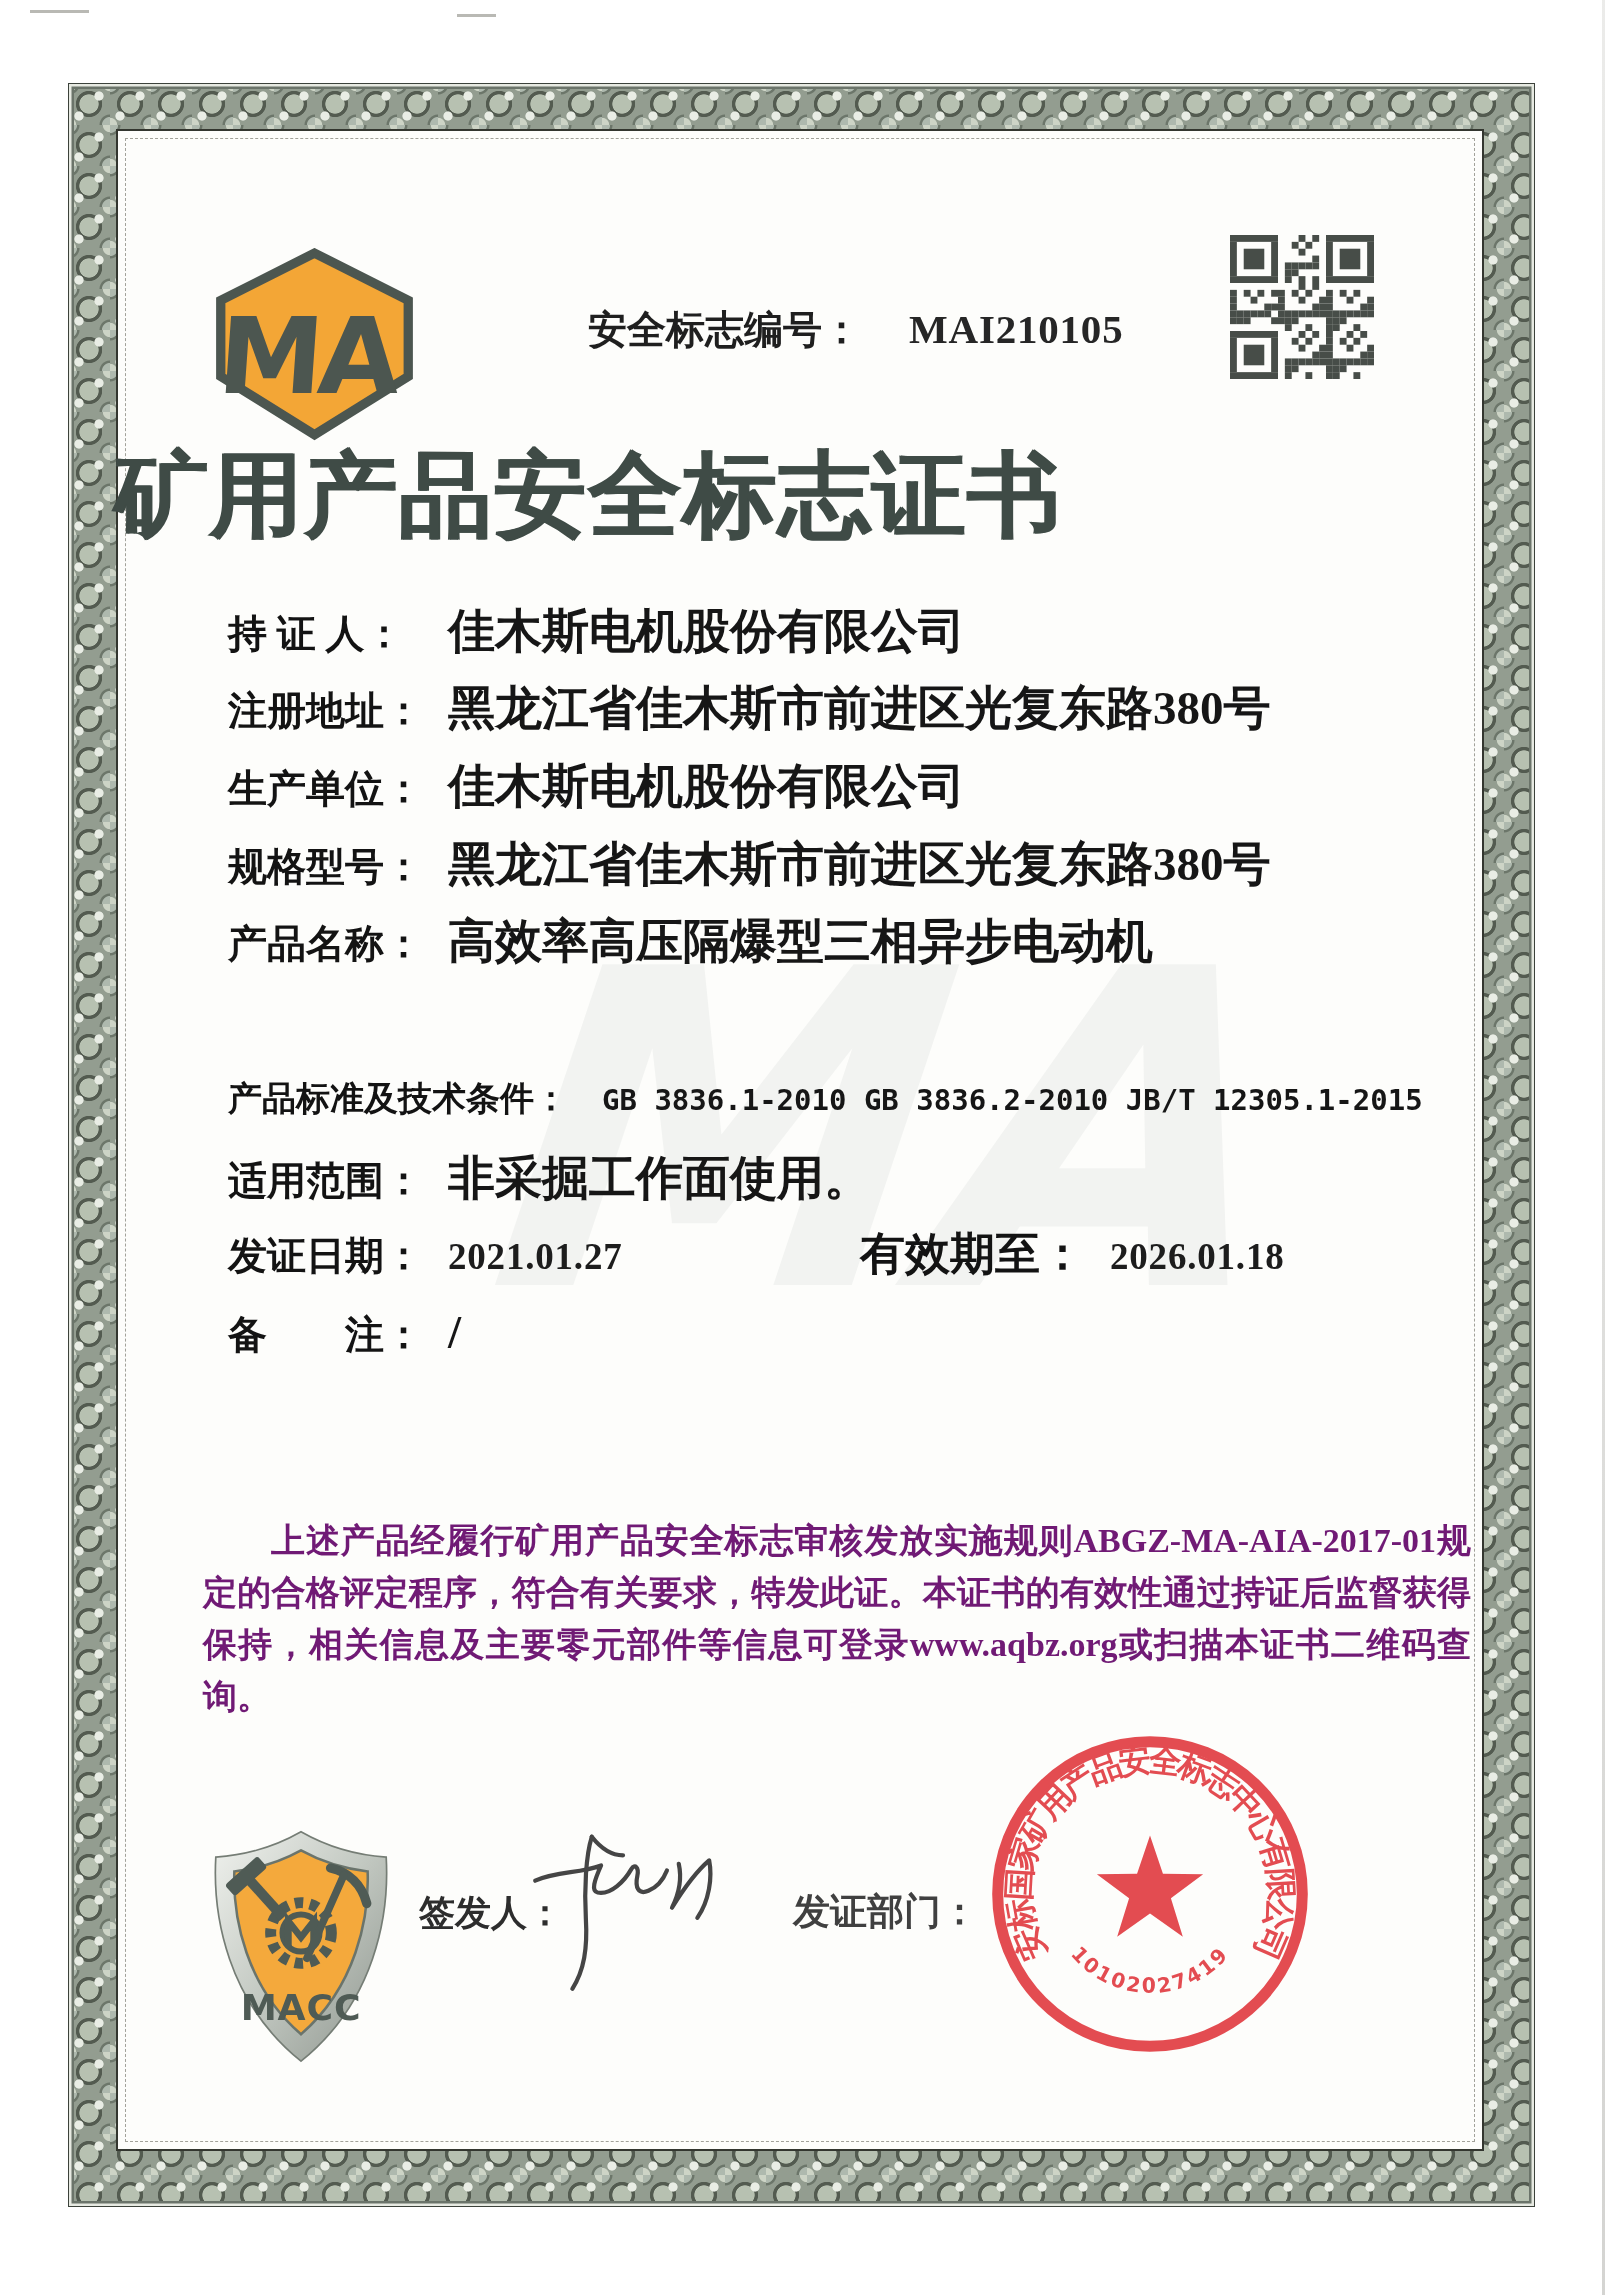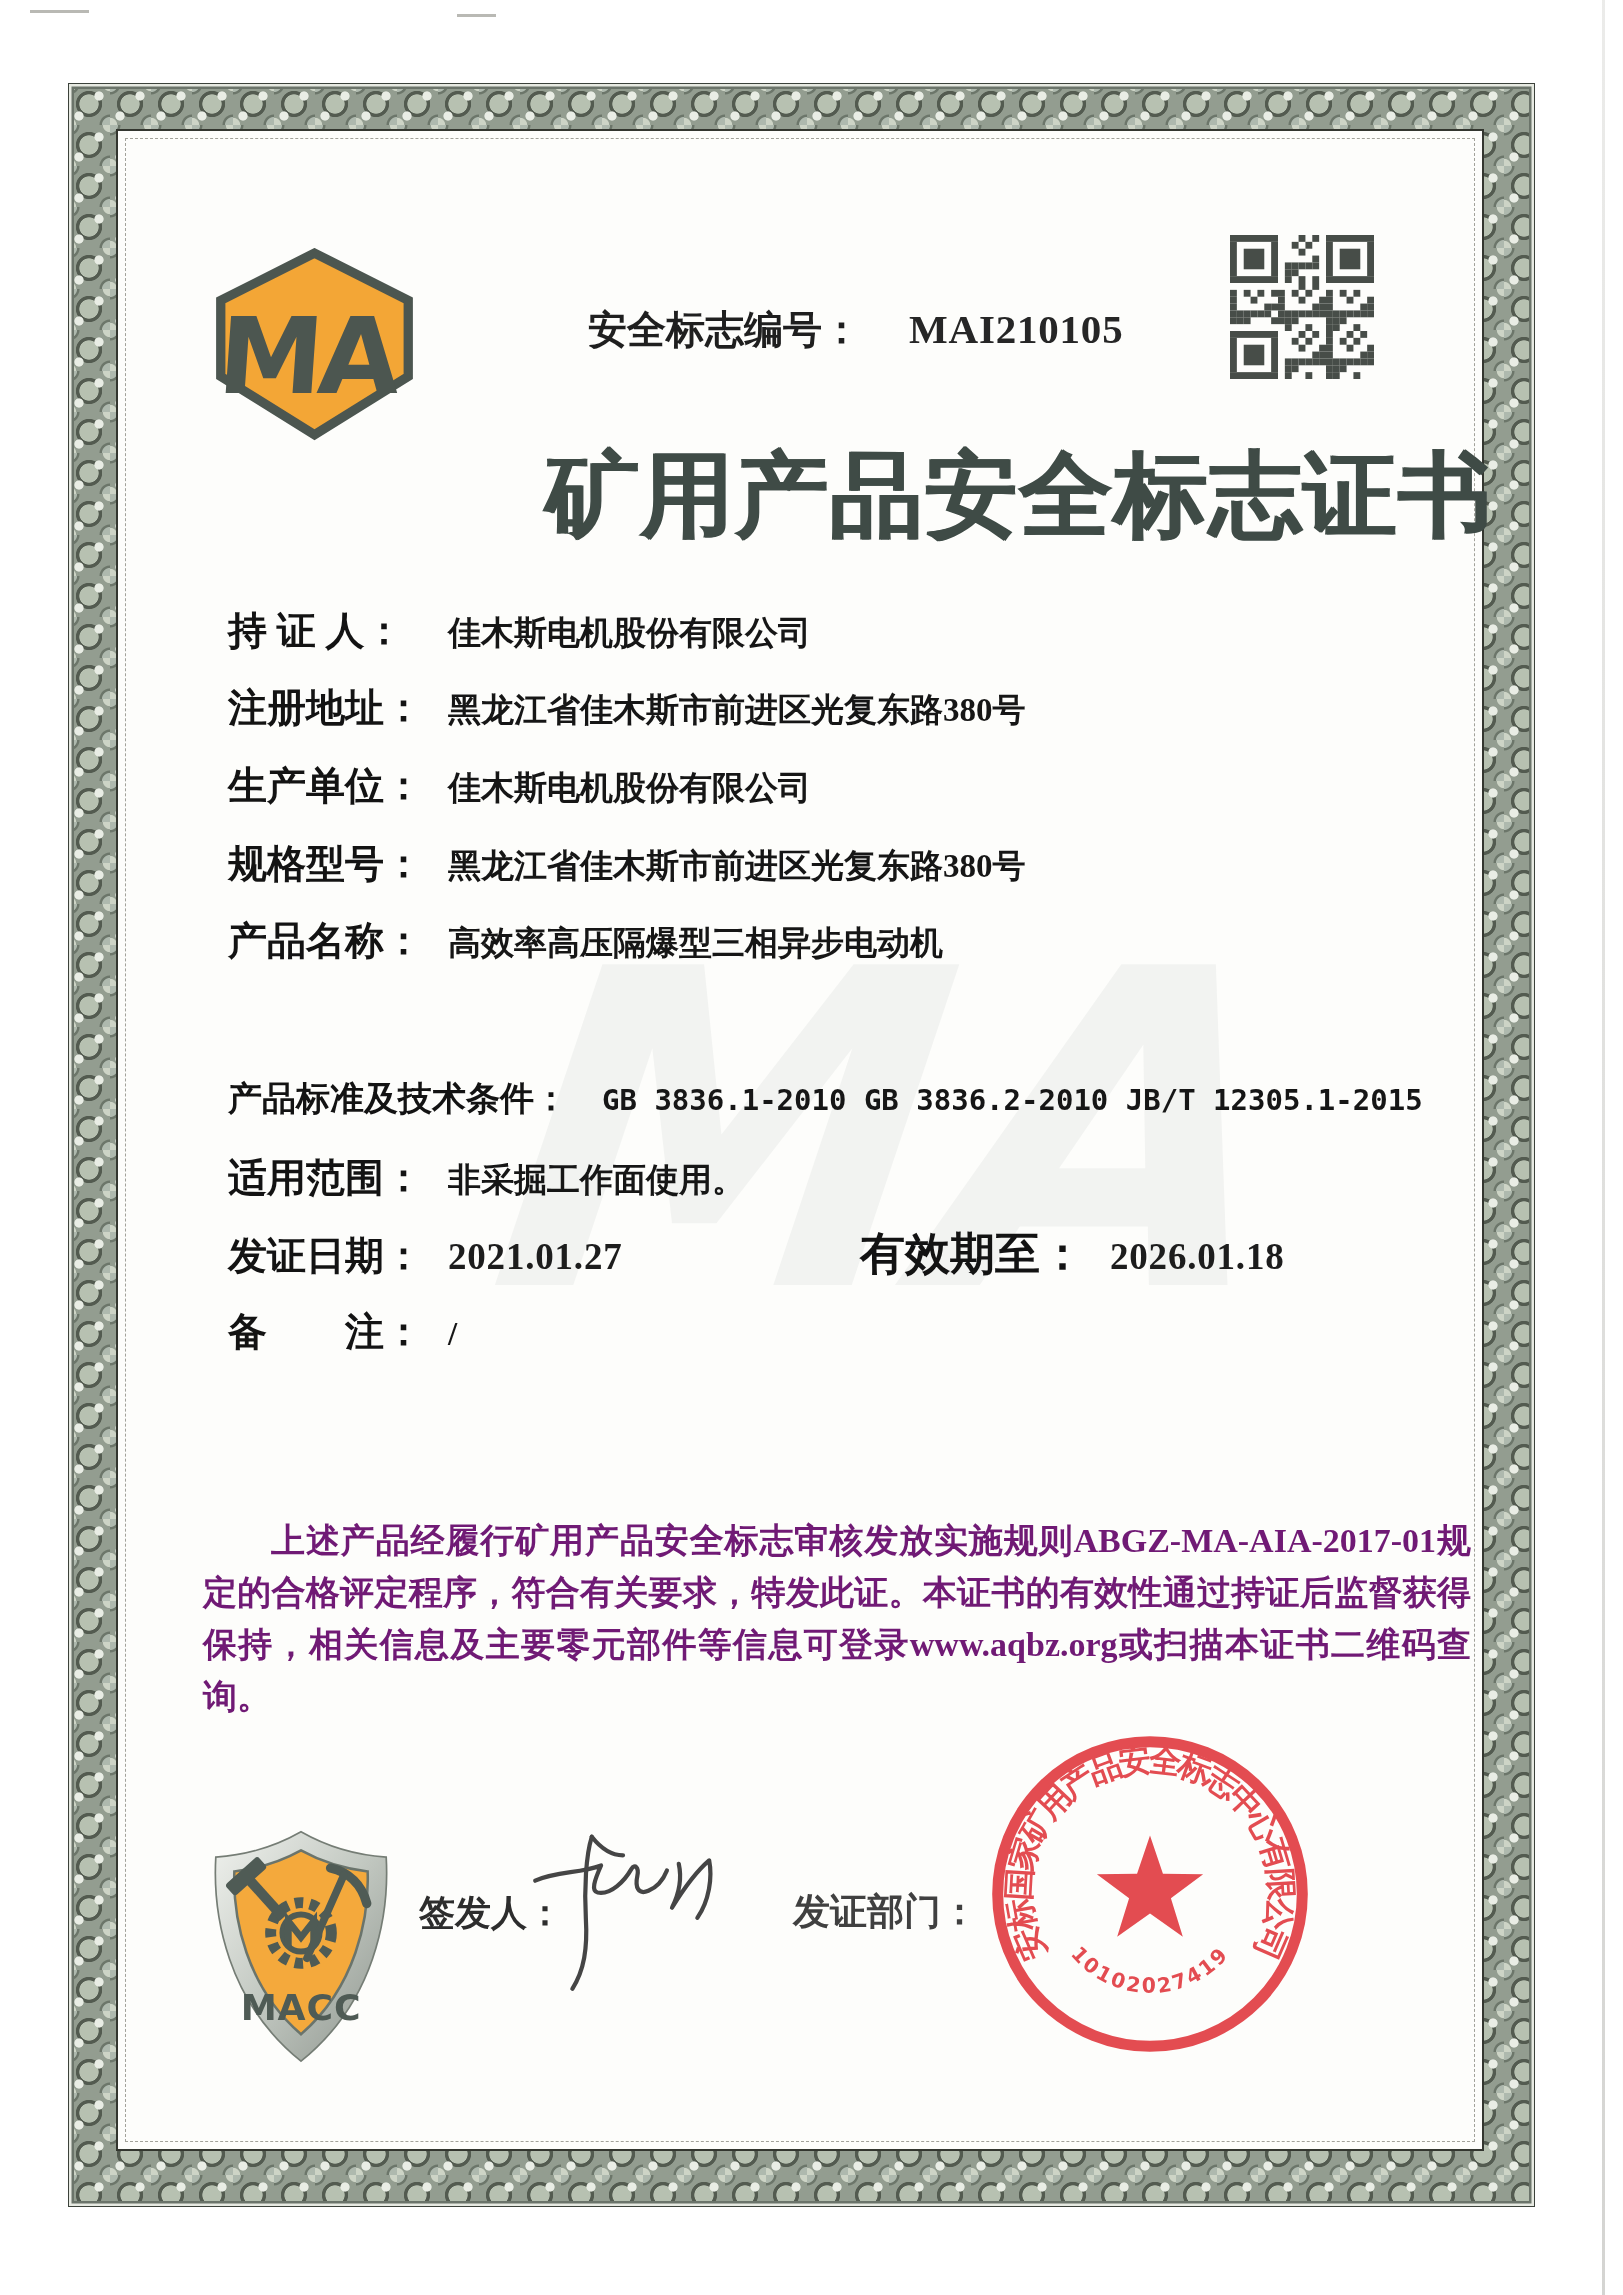--- a/index.html
+++ b/index.html
@@ -38,27 +38,27 @@
   .ma-logo{position:absolute;left:214px;top:248px;width:201px;height:196px;z-index:2;}
 
   .cert-no{position:absolute;left:588px;top:303px;white-space:nowrap;z-index:2;}
   .cert-no .lab{font-family:"Liberation Sans","DejaVu Sans",sans-serif;
     font-weight:700;font-size:39px;color:#1f1f1f;text-align:right;}
   .cert-no .val{font-family:"Liberation Serif","DejaVu Serif",serif;
     font-weight:600;font-size:41px;color:#262626;margin-left:48px;letter-spacing:0.8px;}
 
   .qr{position:absolute;left:1230px;top:235px;width:144px;height:144px;z-index:2;}
 
-  .title{position:absolute;left:128px;top:441px;width:1364px;text-align:right;
+  .title{position:absolute;left:114px;top:441px;width:1364px;text-align:left;
     font-size:93px;line-height:110px;font-weight:700;letter-spacing:1.7px;
     color:#3f4b46;text-shadow:1.7px 0 0 #3f4b46;z-index:2;}
 
   .row{position:absolute;left:228px;white-space:nowrap;line-height:56px;z-index:2;}
   .row .lbl{display:inline-block;min-width:220px;font-size:39px;font-weight:700;color:#131313;}
-  .row .val{font-size:33px;font-weight:600;color:#161616;}
+  .row .val{font-size:47px;font-weight:600;color:#161616;}
   .mono{font-family:"DejaVu Sans Mono","Liberation Mono",monospace;font-weight:700;}
   .r5 .val{font-size:34px;}
   .r6 .lbl{min-width:0;font-size:34px;}
   .r6 .val{margin-left:34px;font-size:29px;}
   .date{font-family:"Liberation Serif","DejaVu Serif",serif;font-weight:700;
     font-size:37px;letter-spacing:0.8px;color:#1d1d1d;}
   .w487{display:inline-block;width:412px;}
   .lbl2{font-size:45px;font-weight:700;color:#131313;}
   .val2{margin-left:25px;}
   .slash{font-size:44px;font-weight:600;}

